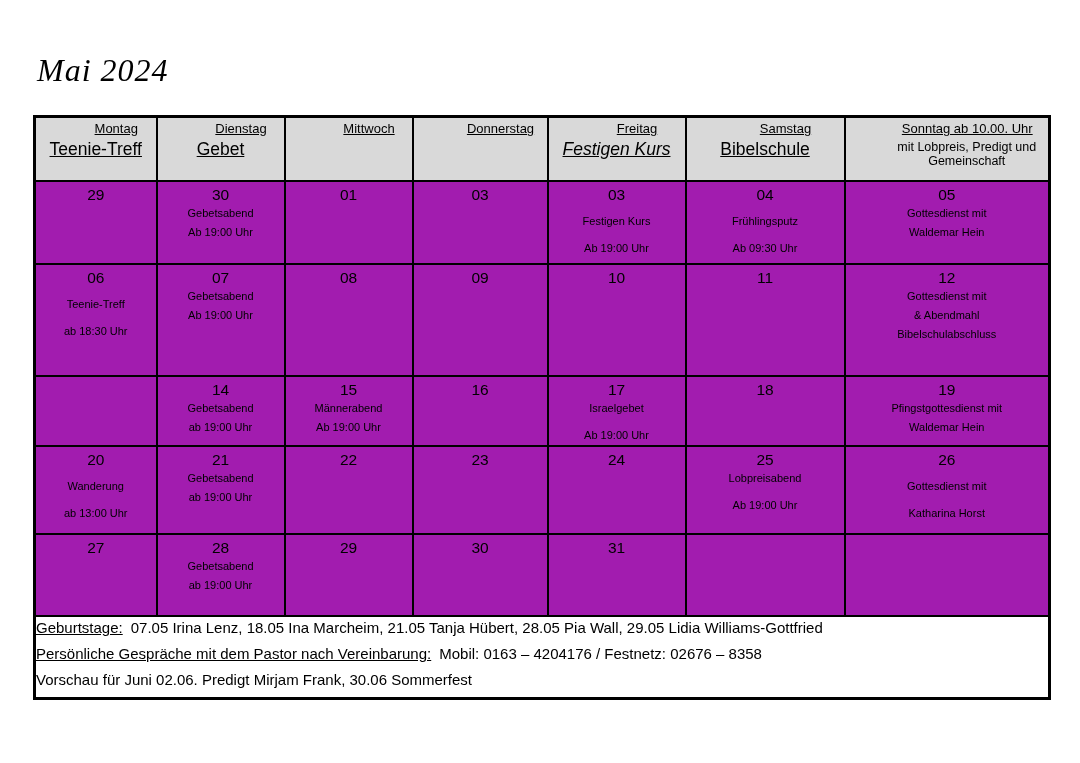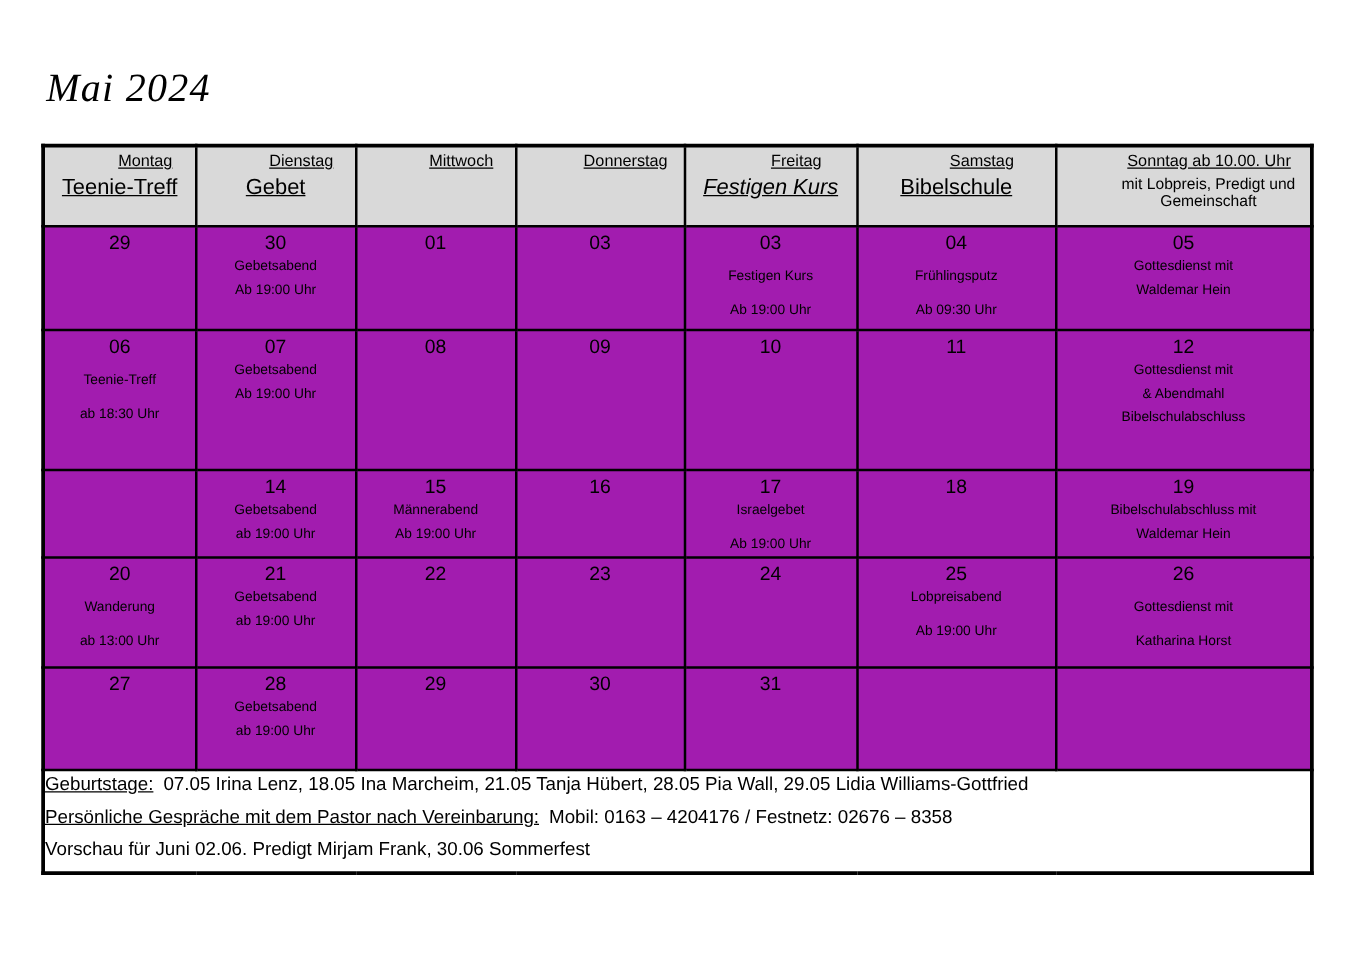--- a/index.html
+++ b/index.html
@@ -199,21 +199,21 @@
             <div class="date">17</div>
             <div class="ln">Israelgebet</div>
             <div class="ln sp"></div>
             <div class="ln">Ab 19:00 Uhr</div>
           </td>
           <td class="day">
             <div class="date">18</div>
           </td>
           <td class="day">
             <div class="date">19</div>
-            <div class="ln">Bibelschulabschluss mit</div>
+            <div class="ln">Pfingstgottesdienst mit</div>
             <div class="ln">Waldemar Hein</div>
           </td>
         </tr>
         <tr>
           <td class="day">
             <div class="date">20</div>
             <div class="ln sp"></div>
             <div class="ln">Wanderung</div>
             <div class="ln sp"></div>
             <div class="ln">ab 13:00 Uhr</div>

